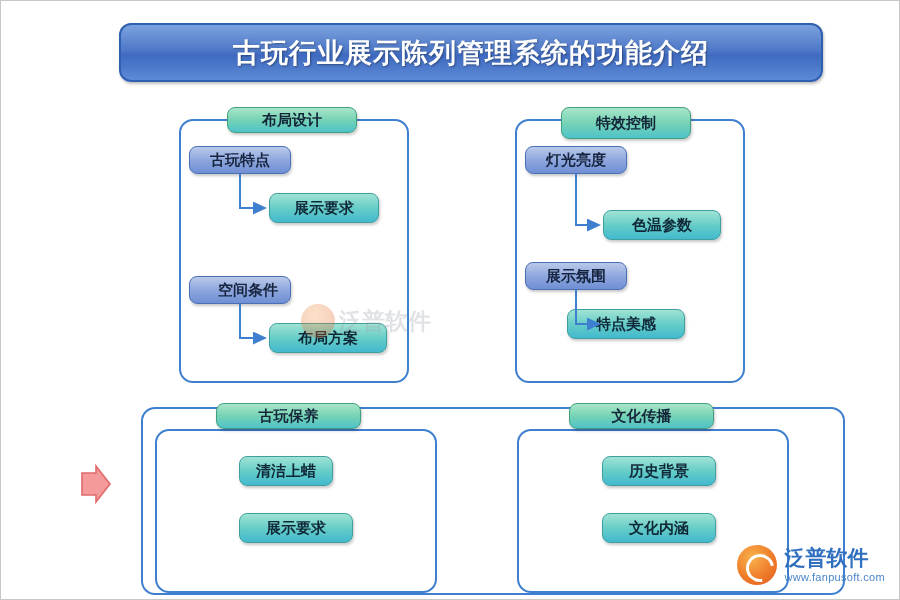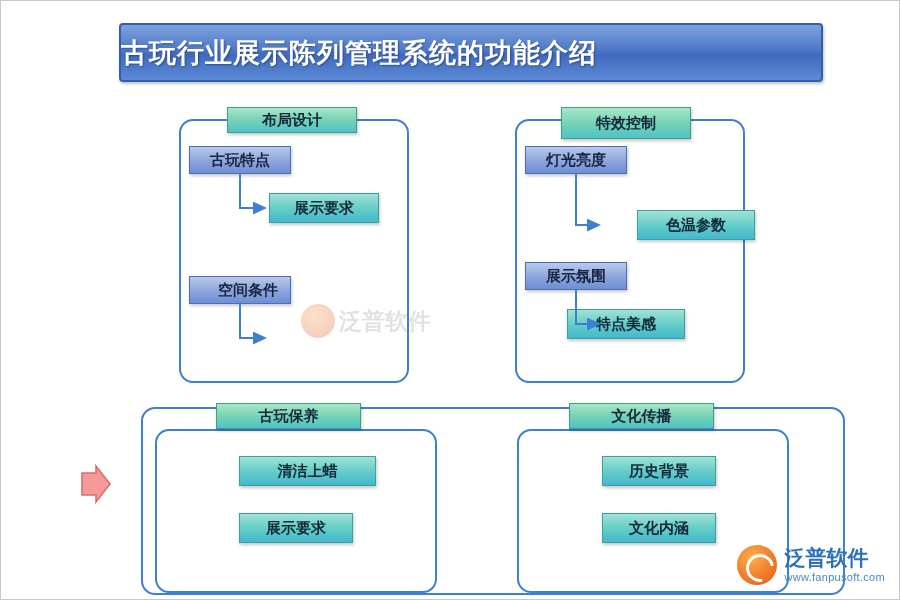--- a/index.html
+++ b/index.html
@@ -23,25 +23,25 @@
   }
 
   
   .title-banner {
     position: absolute;
     left: 118px;
     top: 22px;
     width: 700px;
     height: 55px;
     border: 2px solid #2f5fb0;
-    border-radius: 4px;
+    border-radius: 12px;
     background: linear-gradient(to bottom, #7ba2de 0%, #4f79c8 45%, #3f6ac0 55%, #5d8ad6 100%);
     display: flex;
     align-items: center;
-    justify-content: flex-start;
+    justify-content: center;
     box-shadow: 1px 2px 3px rgba(0,0,0,0.25);
   }
   .title-text {
     font-size: 27px;
     font-weight: bold;
     color: #ffffff;
     letter-spacing: 1px;
     text-shadow: 1px 1px 2px rgba(0,0,0,0.35);
     font-family: "Liberation Serif", "DejaVu Serif", serif;
   }
@@ -54,21 +54,21 @@
     background: transparent;
   }
 
   
   .node {
     position: absolute;
     box-sizing: border-box;
     display: flex;
     align-items: center;
     justify-content: center;
-    border-radius: 0;
+    border-radius: 8px;
     font-size: 15px;
     font-weight: bold;
     color: #17233d;
     font-family: "Liberation Serif", "DejaVu Serif", serif;
     box-shadow: 1px 2px 3px rgba(0,0,0,0.22);
     white-space: nowrap;
   }
   .node.green {
     border: 1px solid #3f9f7f;
     background: linear-gradient(to bottom, #a8e6c9 0%, #76d3b4 50%, #4fc3c9 100%);
@@ -181,36 +181,37 @@
     <span class="title-text">古玩行业展示陈列管理系统的功能介绍</span>
   </div>
 
   <div class="group-frame" style="left:178px; top:118px; width:226px; height:260px;"></div>
   <div class="node green" style="left:226px; top:106px; width:130px; height:26px;">布局设计</div>
 
   <div class="node blue" style="left:188px; top:145px; width:102px; height:28px;">古玩特点</div>
   <div class="node teal" style="left:268px; top:192px; width:110px; height:30px;">展示要求</div>
 
   <div class="node blue" style="left:188px; top:275px; width:102px; height:28px;padding-left:16px;">空间条件</div>
+  <div class="node teal" style="left:268px; top:322px; width:118px; height:30px;">布局方案</div>
 
   <div class="group-frame" style="left:514px; top:118px; width:226px; height:260px;"></div>
   <div class="node green" style="left:560px; top:106px; width:130px; height:32px;">特效控制</div>
 
   <div class="node blue" style="left:524px; top:145px; width:102px; height:28px;">灯光亮度</div>
-  <div class="node teal" style="left:602px; top:209px; width:118px; height:30px;margin-left:34px;">色温参数</div>
+  <div class="node teal" style="left:602px; top:209px; width:118px; height:30px;">色温参数</div>
 
   <div class="node blue" style="left:524px; top:261px; width:102px; height:28px;">展示氛围</div>
   <div class="node teal" style="left:566px; top:308px; width:118px; height:30px;">特点美感</div>
 
   <div class="group-frame" style="left:140px; top:406px; width:700px; height:184px;"></div>
 
   <div class="group-frame" style="left:154px; top:428px; width:278px; height:160px;"></div>
   <div class="node green" style="left:215px; top:402px; width:145px; height:26px;">古玩保养</div>
 
-  <div class="node teal" style="left:238px; top:455px; width:137px; height:30px;">清洁上蜡</div>
+  <div class="node teal" style="left:238px; top:455px; width:94px; height:30px;">清洁上蜡</div>
   <div class="node teal" style="left:238px; top:512px; width:114px; height:30px;">展示要求</div>
 
   <div class="group-frame" style="left:516px; top:428px; width:268px; height:160px;"></div>
   <div class="node green" style="left:568px; top:402px; width:145px; height:26px;">文化传播</div>
 
   <div class="node teal" style="left:601px; top:455px; width:114px; height:30px;">历史背景</div>
   <div class="node teal" style="left:601px; top:512px; width:114px; height:30px;">文化内涵</div>
 
   <svg id="arrows" viewBox="0 0 900 600">
     <defs>

